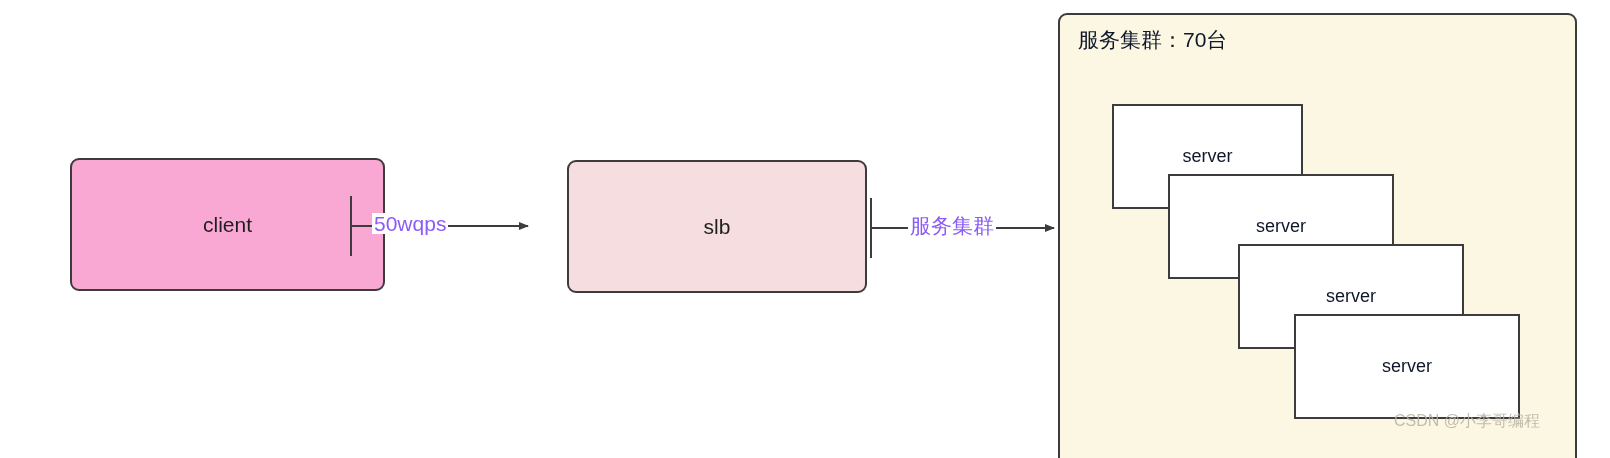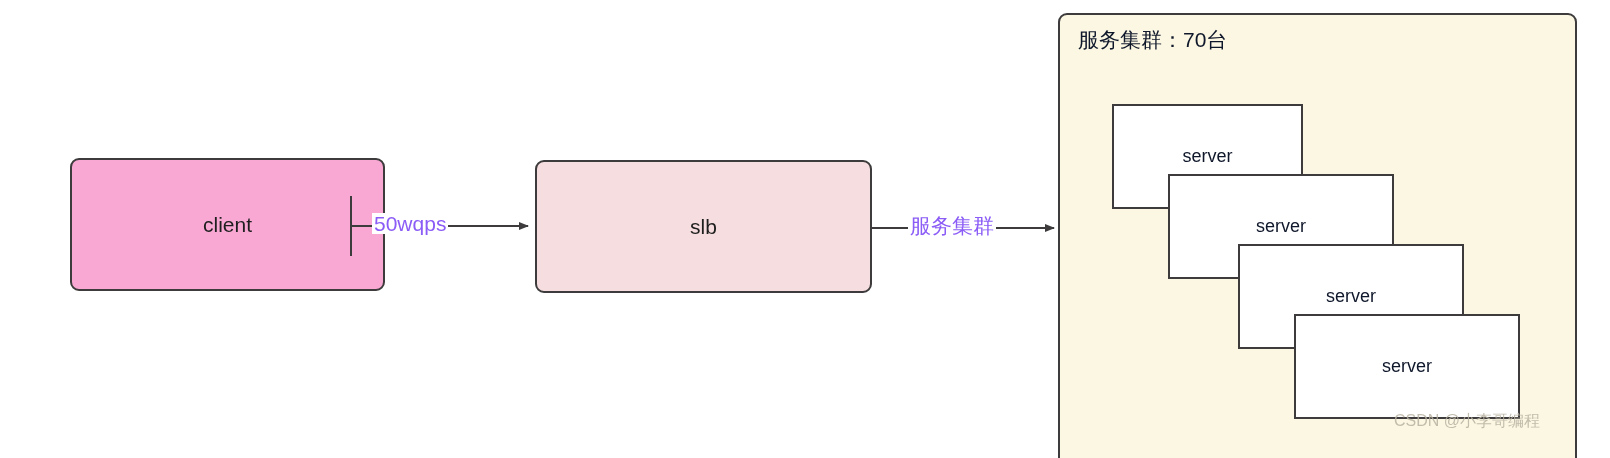--- a/index.html
+++ b/index.html
@@ -41,23 +41,23 @@
     left: 35px;
     top: 158px;
     width: 315px;
     height: 133px;
     background: #f9a8d4;
     margin-left: 35px;
   }
 
   
   #slb-node {
-    left: 535px;
+    left: 567px;
     top: 160px;
-    width: 337px;
+    width: 300px;
     height: 133px;
     background: #f6dee0;
   }
 
   
   #cluster-node {
     left: 1058px;
     top: 13px;
     width: 519px;
     height: 460px;

